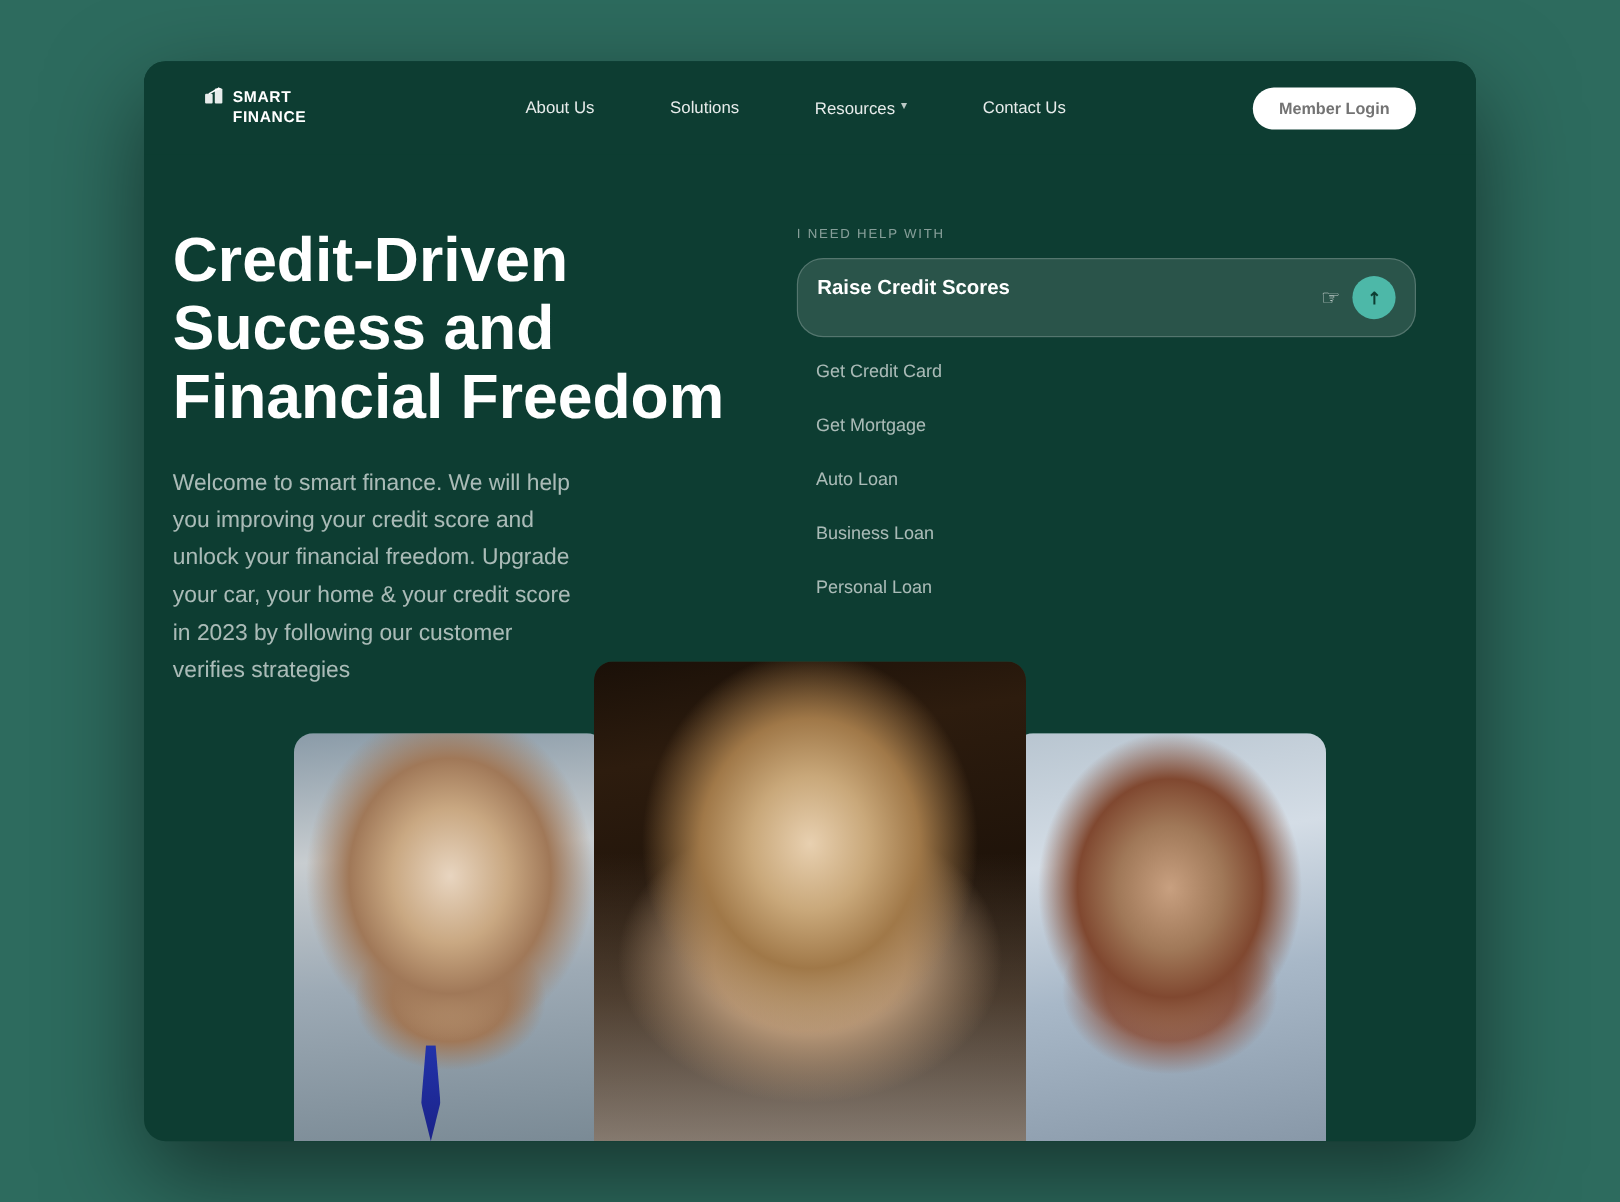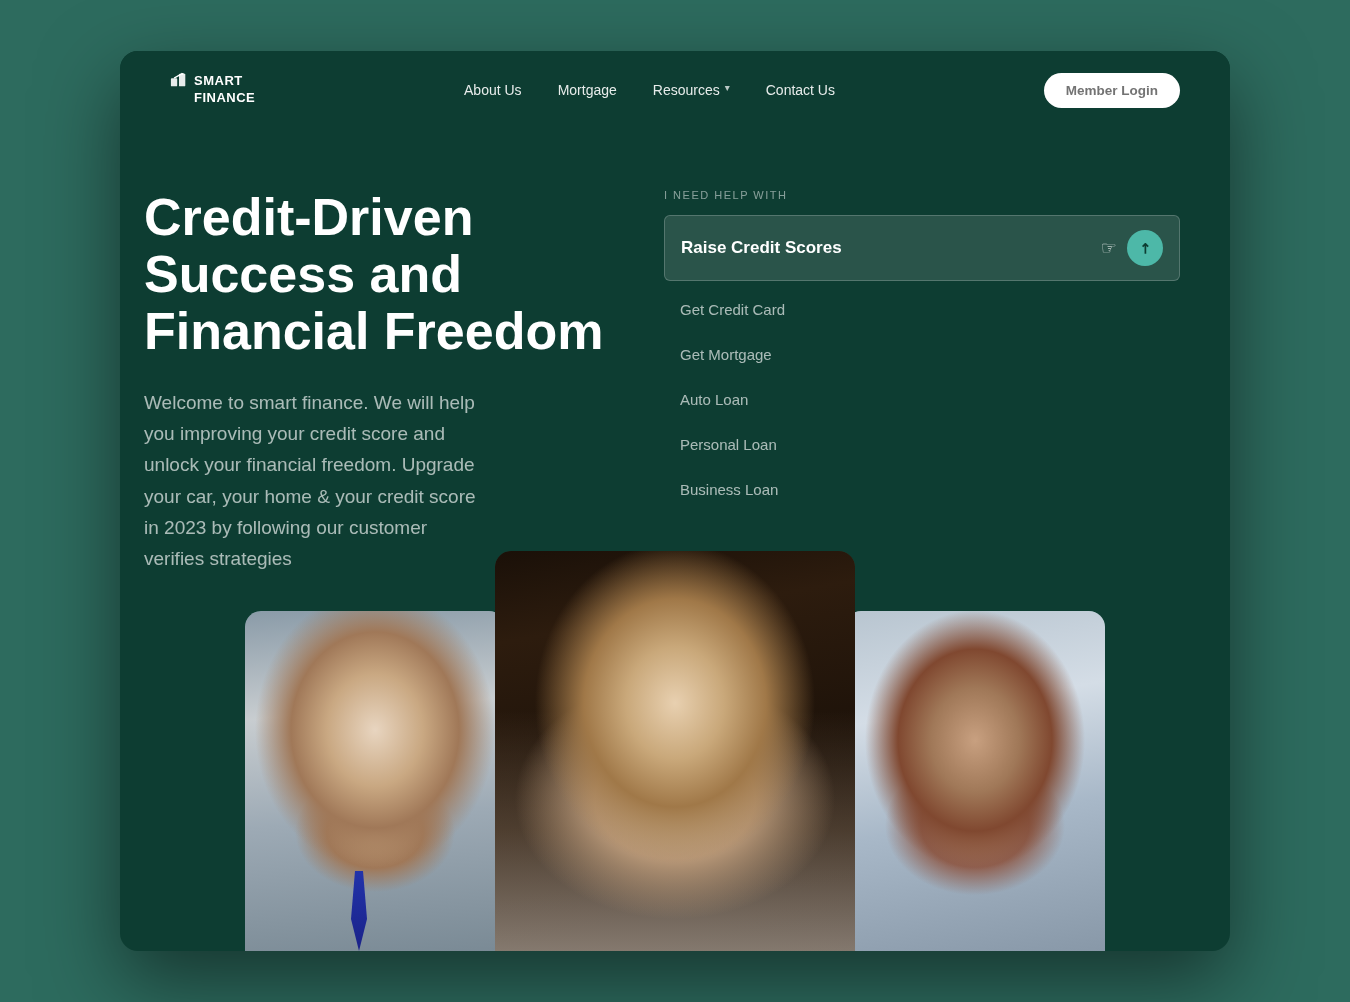--- a/index.html
+++ b/index.html
@@ -56,20 +56,21 @@
       display: flex;
       align-items: center;
       gap: 36px;
       list-style: none;
     }
     .nav-links li a {
       color: rgba(255,255,255,0.9);
       text-decoration: none;
       font-size: 14px;
       font-weight: 400;
+      margin-left: 27px;
     }
     .nav-links .resources {
       display: flex;
       align-items: flex-start;
       gap: 5px;
     }
     .chevron-down {
       font-size: 10px;
       opacity: 0.8;
     }
@@ -112,25 +113,25 @@
     }
     .help-label {
       font-size: 11px;
       color: rgba(255,255,255,0.5);
       letter-spacing: 1.5px;
       text-transform: uppercase;
       margin-bottom: 14px;
     }
     .help-selected {
       display: flex;
-      align-items: center;
+      align-items: flex-start;
       justify-content: space-between;
       background: rgba(255,255,255,0.12);
       border: 1px solid rgba(255,255,255,0.2);
-      border-radius: 6px;
+      border-radius: 22px;
       padding: 14px 16px;
       margin-bottom: 6px;
     }
     .help-selected-text {
       font-size: 17px;
       font-weight: 600;
       color: #fff;
     }
     .help-selected-actions {
       display: flex;
@@ -276,21 +277,21 @@
         <line x1="4.5" y1="8" x2="13.5" y2="3" stroke="white" stroke-width="1.5"></line>
         <polygon points="13,2 16,3 13,5" fill="white"></polygon>
       </svg>
       <div class="logo-text">
         <span>SMART</span><br><span>FINANCE</span>
       </div>
     </div>
 
     <ul class="nav-links">
       <li><a href="#">About Us</a></li>
-      <li><a href="#">Mortgage</a></li>
+      <li><a href="#">Solutions</a></li>
       <li>
         <a href="#" class="resources">
           <span>Resources</span>
           <span class="chevron-down">▾</span>
         </a>
       </li>
       <li><a href="#">Contact Us</a></li>
     </ul>
 
     <button class="member-login-btn">Member Login</button>
@@ -313,22 +314,22 @@
           <div class="arrow-btn">
             <span class="arrow-btn-icon">↗</span>
           </div>
         </div>
       </div>
 
       <ul class="help-list">
         <li>Get Credit Card</li>
         <li>Get Mortgage</li>
         <li>Auto Loan</li>
+        <li>Business Loan</li>
         <li>Personal Loan</li>
-        <li>Business Loan</li>
       </ul>
     </div>
 
   </div>
 
   <div class="photos-section">
     <div class="photo-card photo-card-left">
       <div class="person-left">
         <div class="tie-detail"></div>
       </div>

